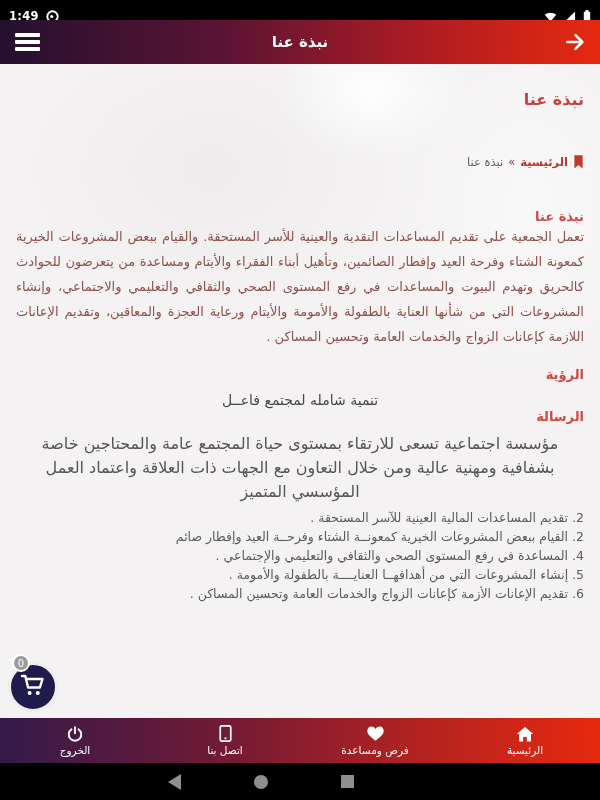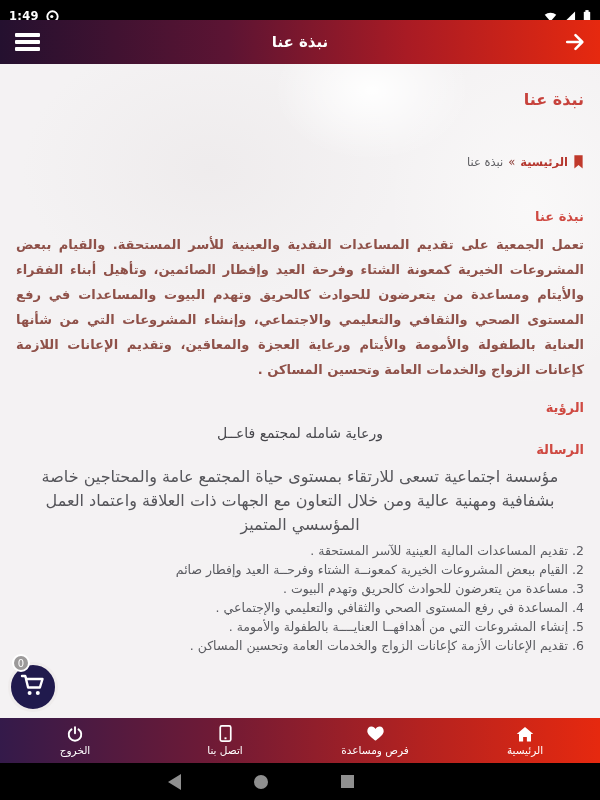--- a/index.html
+++ b/index.html
@@ -39,21 +39,21 @@
       #f4f2f3;
   }
   .page-title { margin-top: 26px; font-size: 16px; font-weight: bold; color: #c7423c; }
   .breadcrumb { margin-top: 46px; display: flex; align-items: center; gap: 5px; font-size: 11.5px; }
   .bc-home { color: #b5362d; font-weight: bold; text-decoration: none; cursor: pointer; }
   .bc-sep { color: #8b3a33; }
   .bc-current { color: #5c5c60; }
   .bm-icon { display: inline-flex; }
   h3.sec { font-size: 13px; font-weight: bold; color: #cf4a42; }
   .sec-about { margin-top: 40px; }
-  .p-about { margin-top: 8px; font-size: 13px; color: #8f5149; line-height: 25px; text-align: justify; font-weight: bold; }
+  .p-about { margin-top: 0; font-size: 13px; color: #8f5149; line-height: 25px; text-align: justify; }
   .sec-vision { margin-top: 18px; }
   .p-vision { margin-top: 10px; font-size: 14px; color: #46464b; text-align: center; }
   .sec-mission { margin-top: 1px; }
   .p-mission { margin-top: 8px; font-size: 16px; color: #55555a; line-height: 24px; text-align: center; }
   .sec-goals { margin-top: 22px; }
   .goals { margin-top: 4px; font-size: 12.5px; color: #5a5b60; line-height: 19px; }
   
   .fab {
     position: absolute; left: 8px; top: 662px; width: 50px; height: 50px; z-index: 40;
     background: #201a4d; border-radius: 50%; border: 3px solid #efecec;
@@ -142,29 +142,28 @@
       </span>
       <a class="bc-home">الرئيسية</a>
       <span class="bc-sep">»</span>
       <span class="bc-current">نبذة عنا</span>
     </div>
 
     <h3 class="sec sec-about">نبذة عنا</h3>
     <p class="p-about">تعمل الجمعية على تقديم المساعدات النقدية والعينية للأسر المستحقة. والقيام ببعض المشروعات الخيرية كمعونة الشتاء وفرحة العيد وإفطار الصائمين، وتأهيل أبناء الفقراء والأيتام ومساعدة من يتعرضون للحوادث كالحريق وتهدم البيوت والمساعدات في رفع المستوى الصحي والثقافي والتعليمي والاجتماعي، وإنشاء المشروعات التي من شأنها العناية بالطفولة والأمومة والأيتام ورعاية العجزة والمعاقين، وتقديم الإعانات اللازمة كإعانات الزواج والخدمات العامة وتحسين المساكن .</p>
 
     <h3 class="sec sec-vision">الرؤية</h3>
-    <p class="p-vision">ورعاية شامله لمجتمع فاعــل</p>
+    <p class="p-vision">تنمية شامله لمجتمع فاعــل</p>
 
     <h3 class="sec sec-mission">الرسالة</h3>
     <p class="p-mission">مؤسسة اجتماعية تسعى للارتقاء بمستوى حياة المجتمع عامة والمحتاجين خاصة بشفافية ومهنية عالية ومن خلال التعاون مع الجهات ذات العلاقة واعتماد العمل المؤسسي المتميز</p>
 
     <div class="goals">
       <div class="goal">2. تقديم المساعدات المالية العينية للآسر المستحقة .</div>
       <div class="goal">2. القيام ببعض المشروعات الخيرية كمعونــة الشتاء وفرحــة العيد وإفطار صائم</div>
-      <div class="goal">3. مساعدة من يتعرضون للحوادث كالحريق وتهدم البيوت .</div>
       <div class="goal">4. المساعدة في رفع المستوى الصحي والثقافي والتعليمي والإجتماعي .</div>
       <div class="goal">5. إنشاء المشروعات التي من أهدافهــا العنايــــة بالطفولة والأمومة .</div>
       <div class="goal">6. تقديم الإعانات الأزمة كإعانات الزواج والخدمات العامة وتحسين المساكن .</div>
     </div>
   </div>
 
   <div class="fab">
     <span class="fab-badge">0</span>
     <span>
       <svg width="26" height="24" viewBox="0 0 26 24">

